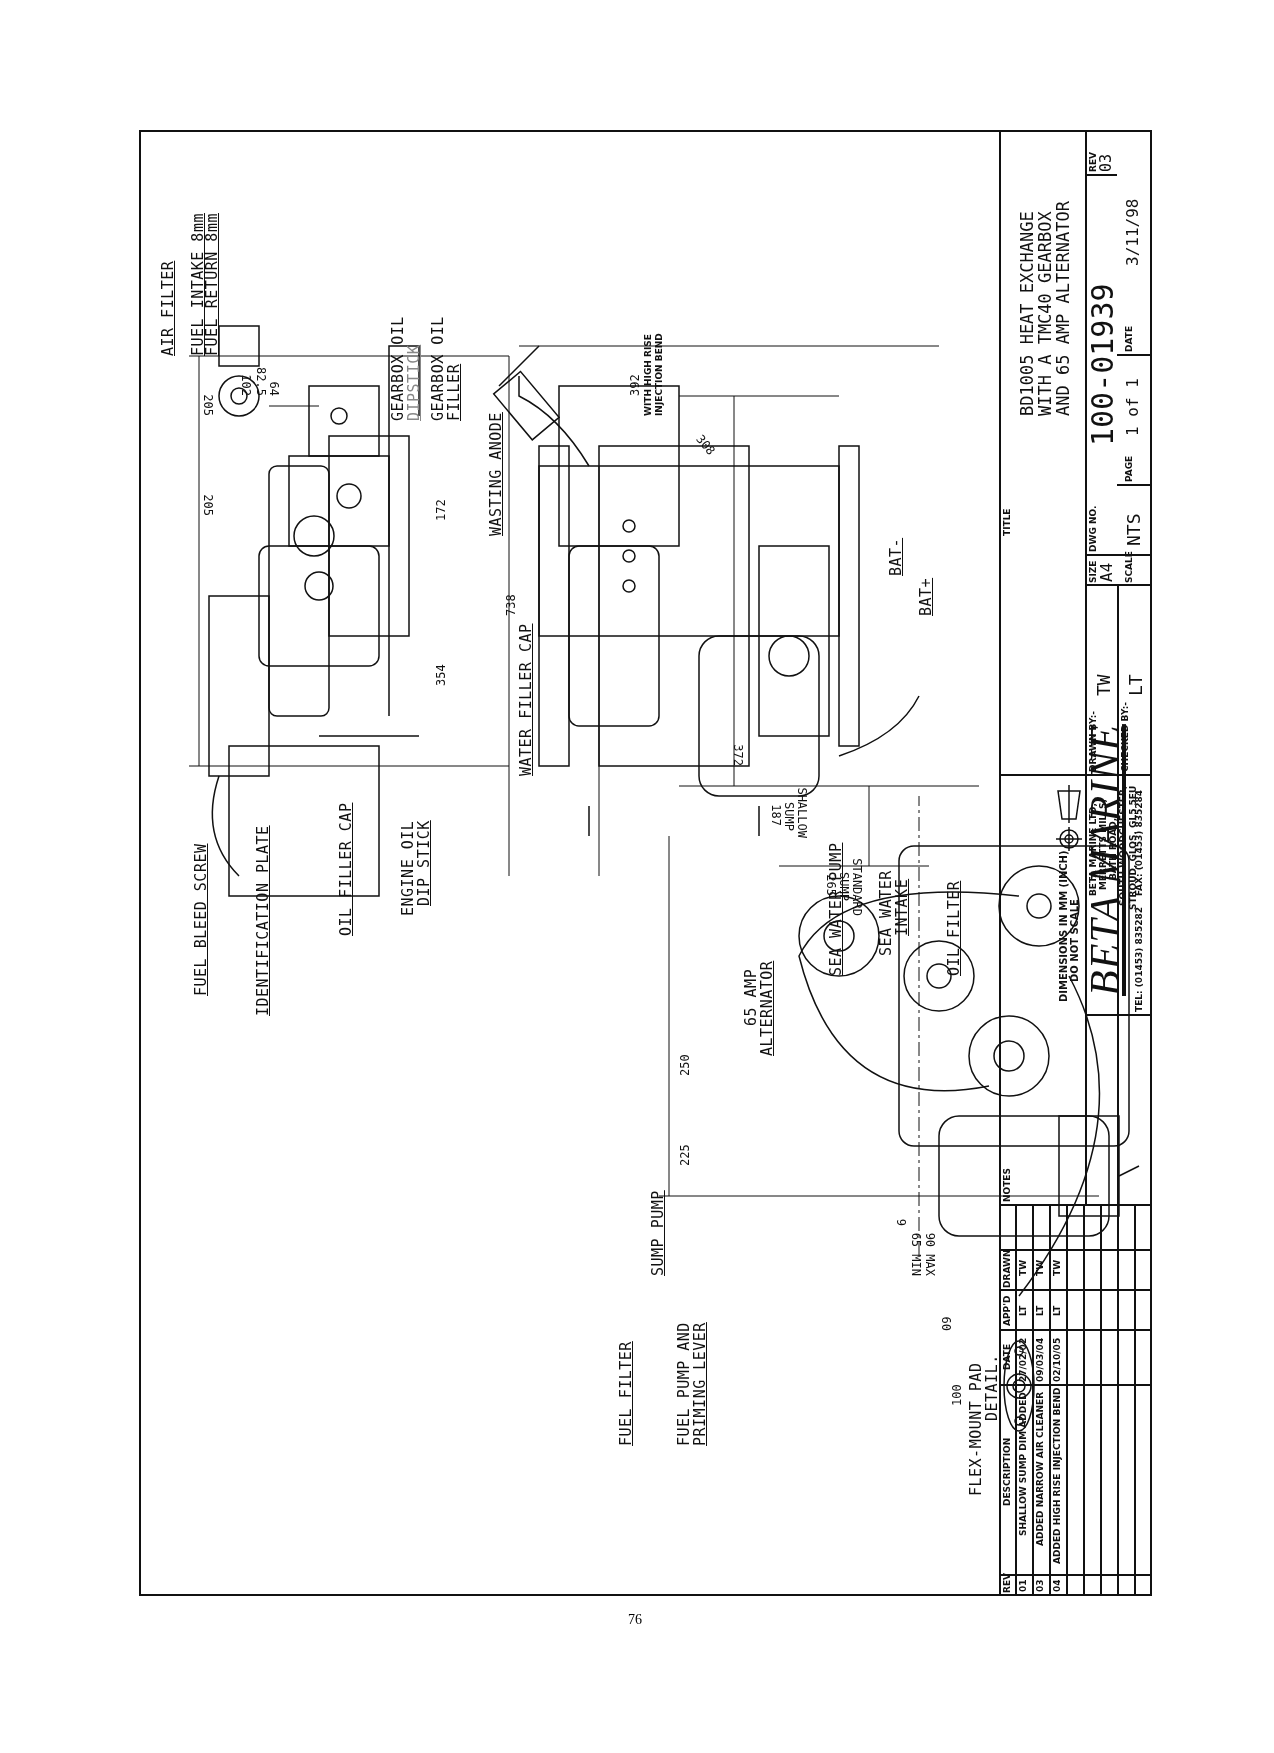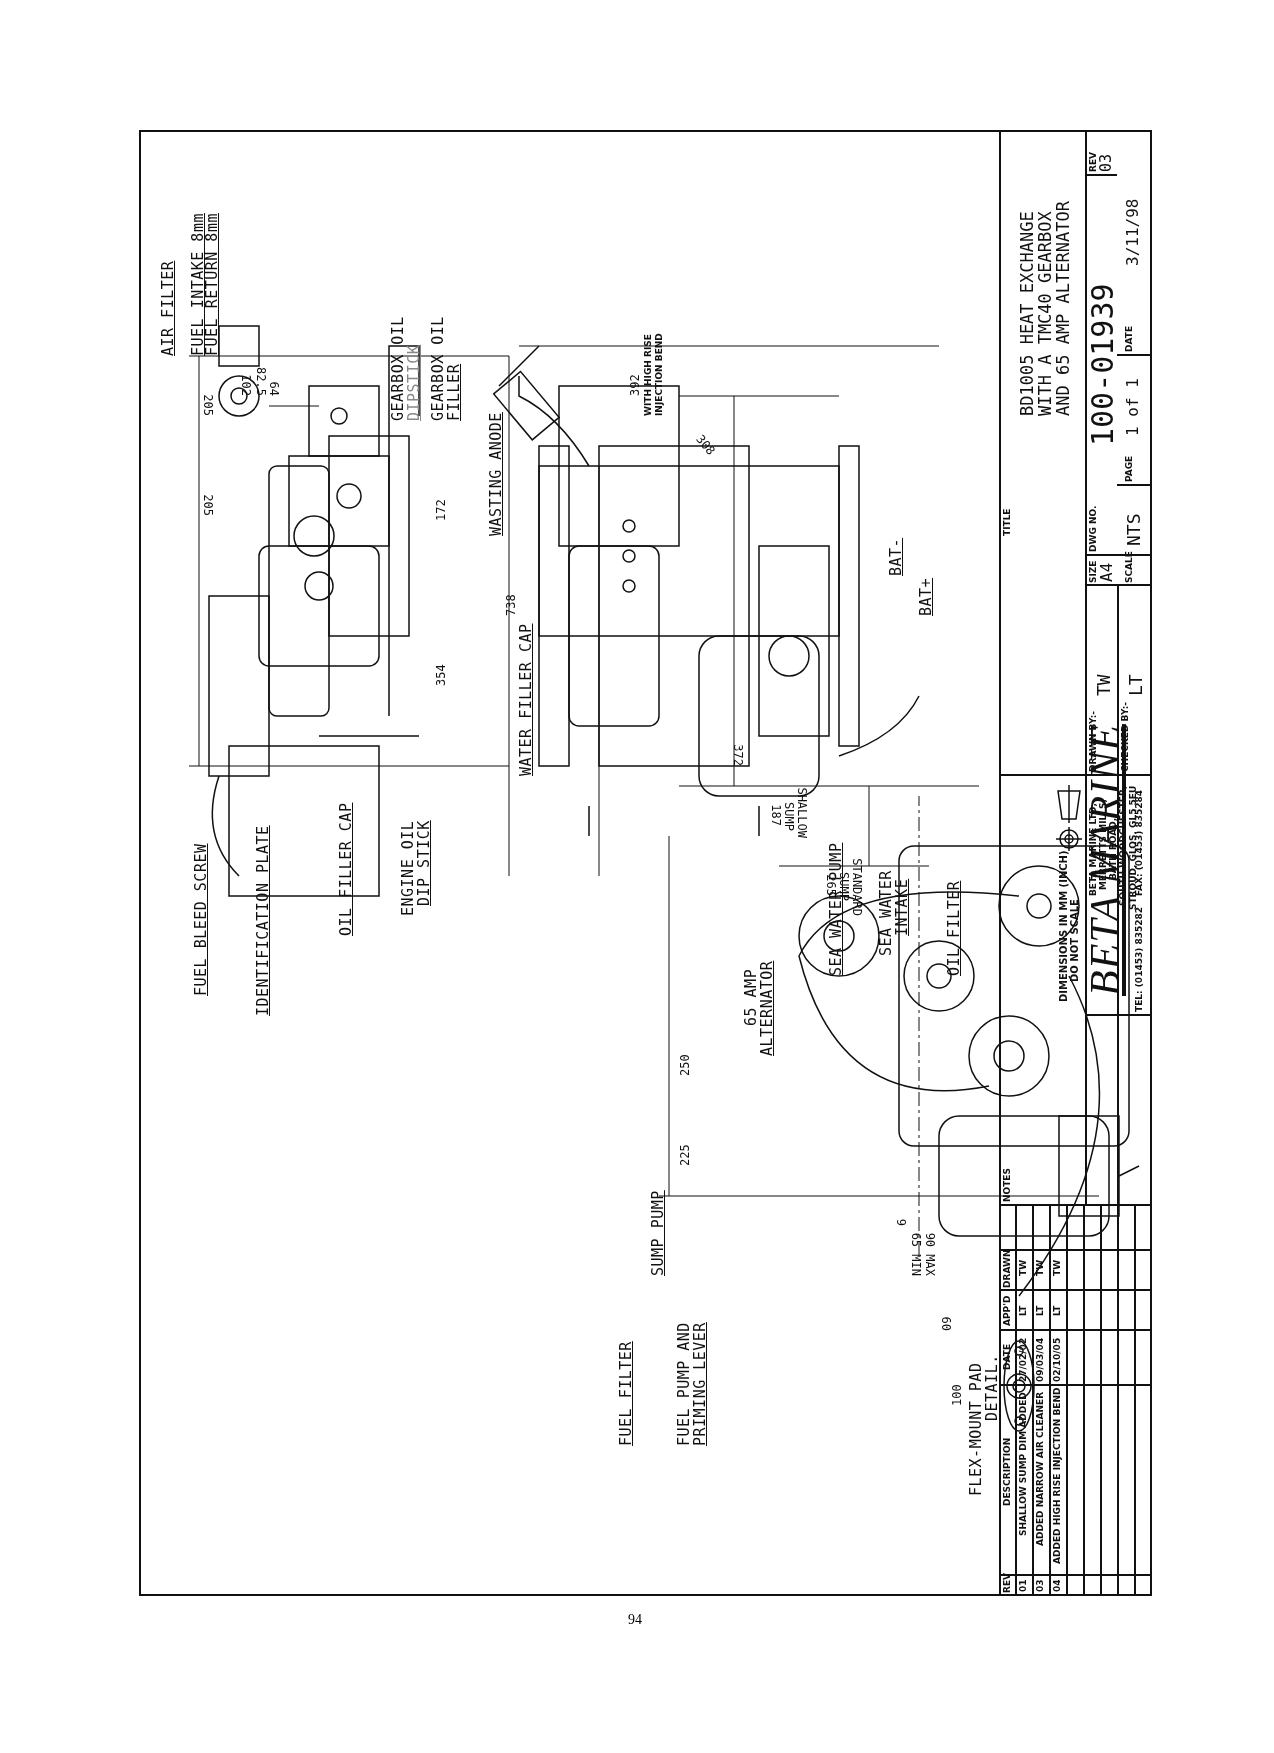--- a/index.html
+++ b/index.html
@@ -267,13 +267,13 @@
   <div class="t small" style="left:1424px;top:950px;">REV</div>
   <div class="t" style="left:1424px;top:960px;font-size:15px;">03</div>
   <div class="t small" style="left:1013px;top:986px;">SCALE</div>
   <div class="t" style="left:1050px;top:986px;font-size:18px;">NTS</div>
   <div class="t small" style="left:1114px;top:986px;">PAGE</div>
   <div class="t" style="left:1160px;top:986px;font-size:16px;">1 of 1</div>
   <div class="t small" style="left:1244px;top:986px;">DATE</div>
   <div class="t" style="left:1330px;top:986px;font-size:16px;">3/11/98</div>
 </div>
 
-<div class="page-num">94</div>
+<div class="page-num">76</div>
 
 </body></html>

